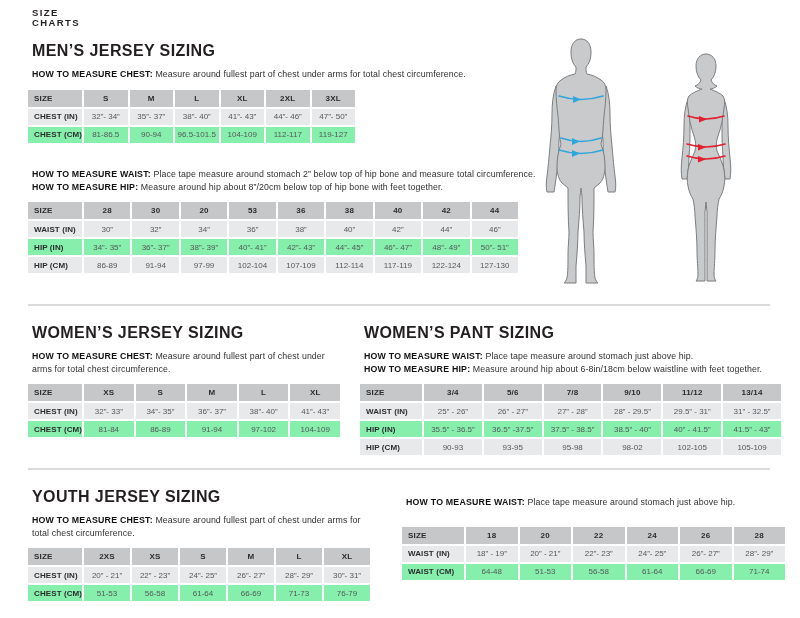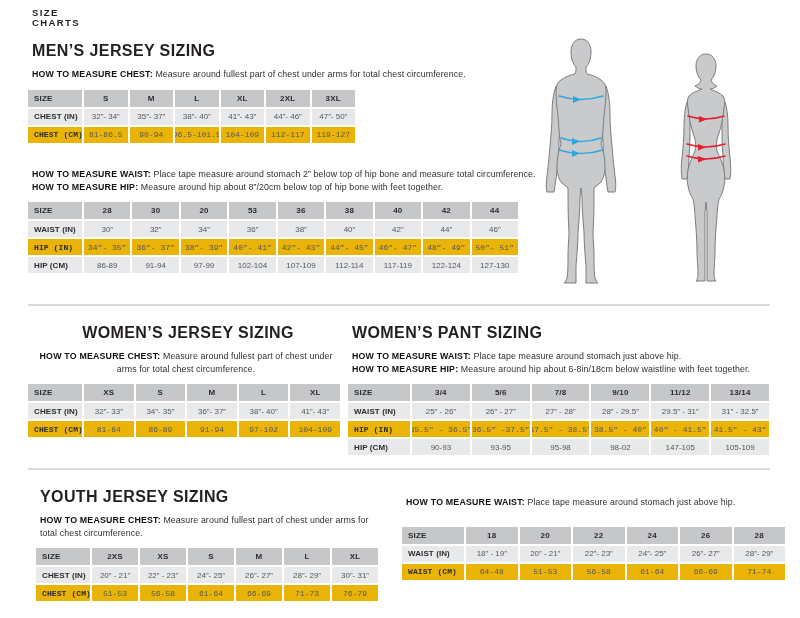--- a/index.html
+++ b/index.html
@@ -28,21 +28,21 @@
   }
   .cell {
     display:flex; align-items:center; justify-content:center;
     font-size:8px; height:16px; white-space:nowrap; overflow:hidden;
   }
   .cell.th { background:#c6c7c9; font-weight:bold; color:#2b2c2e; height:17px; letter-spacing:0.2px; }
   .cell.rl { font-weight:bold; color:#2b2c2e; letter-spacing:0.1px; }
   .cell.first, .cell.rl { justify-content:flex-start; padding-left:6px; }
   .cell.td { color:#55575a; }
   .row-a { background:#e8e9ea; }
-  .row-b { background:#eab308;font-family:Liberation Mono, monospace; }
+  .row-b { background:#86efac; }
   .divider { position:absolute; left:28px; width:742px; height:2px; background:#dadbdc; }
   .figure-svg { position:absolute; }
   .sil { stroke-width:1; stroke-linejoin:round; }
   .arrow-line { fill:none; stroke-width:1.6; stroke-linecap:round; }
 </style>
 </head>
 <body>
 
 <div class="doc-title">
   <div>SIZE</div>
@@ -118,21 +118,21 @@
       <div class="cell td row-a">107-109</div>
       <div class="cell td row-a">112-114</div>
       <div class="cell td row-a">117-119</div>
       <div class="cell td row-a">122-124</div>
       <div class="cell td row-a">127-130</div>
     </div>
 </section>
 
 <div class="divider" style="top:304px;"></div>
 
-<section class="sec" style="left:28px; top:324px; width:316px;text-align:center;">
+<section class="sec" style="left:28px; top:324px; width:316px;">
   <h2>WOMEN’S JERSEY SIZING</h2>
   <p class="howto" style="width:312px;"><strong>HOW TO MEASURE CHEST:</strong> <span>Measure around fullest part of chest under arms for total chest circumference.</span></p>
   <div class="sizetable" style="width: 312px; grid-template-columns: 54px repeat(5, 1fr);">
       <div class="cell th first">SIZE</div>
       <div class="cell th">XS</div>
       <div class="cell th">S</div>
       <div class="cell th">M</div>
       <div class="cell th">L</div>
       <div class="cell th">XL</div>
       <div class="cell rl row-a">CHEST (IN)</div>
@@ -143,21 +143,21 @@
       <div class="cell td row-a">41”- 43”</div>
       <div class="cell rl row-b">CHEST (CM)</div>
       <div class="cell td row-b">81-84</div>
       <div class="cell td row-b">86-89</div>
       <div class="cell td row-b">91-94</div>
       <div class="cell td row-b">97-102</div>
       <div class="cell td row-b">104-109</div>
     </div>
 </section>
 
-<section class="sec" style="left:348px; top:324px; width:424px;">
+<section class="sec" style="left:360px; top:324px; width:424px;">
   <h2>WOMEN’S PANT SIZING</h2>
   <p class="howto"><strong>HOW TO MEASURE WAIST:</strong> <span>Place tape measure around stomach just above hip.</span><br><strong>HOW TO MEASURE HIP:</strong> <span>Measure around hip about 6-8in/18cm below waistline with feet together.</span></p>
   <div class="sizetable" style="width: 421px; grid-template-columns: 62px repeat(6, 1fr);">
       <div class="cell th first">SIZE</div>
       <div class="cell th">3/4</div>
       <div class="cell th">5/6</div>
       <div class="cell th">7/8</div>
       <div class="cell th">9/10</div>
       <div class="cell th">11/12</div>
       <div class="cell th">13/14</div>
@@ -173,28 +173,28 @@
       <div class="cell td row-b">36.5” -37.5”</div>
       <div class="cell td row-b">37.5” - 38.5”</div>
       <div class="cell td row-b">38.5” - 40”</div>
       <div class="cell td row-b">40” - 41.5”</div>
       <div class="cell td row-b">41.5” - 43”</div>
       <div class="cell rl row-a">HIP (CM)</div>
       <div class="cell td row-a">90-93</div>
       <div class="cell td row-a">93-95</div>
       <div class="cell td row-a">95-98</div>
       <div class="cell td row-a">98-02</div>
-      <div class="cell td row-a">147-105</div>
+      <div class="cell td row-a">102-105</div>
       <div class="cell td row-a">105-109</div>
     </div>
 </section>
 
 <div class="divider" style="top:468px;"></div>
 
-<section class="sec" style="left:36px; top:488px; width:350px;">
+<section class="sec" style="left:28px; top:488px; width:350px;">
   <h2>YOUTH JERSEY SIZING</h2>
   <p class="howto" style="width:348px;"><strong>HOW TO MEASURE CHEST:</strong> <span>Measure around fullest part of chest under arms for total chest circumference.</span></p>
   <div class="sizetable" style="width: 342px; grid-template-columns: 54px repeat(6, 1fr);">
       <div class="cell th first">SIZE</div>
       <div class="cell th">2XS</div>
       <div class="cell th">XS</div>
       <div class="cell th">S</div>
       <div class="cell th">M</div>
       <div class="cell th">L</div>
       <div class="cell th">XL</div>

